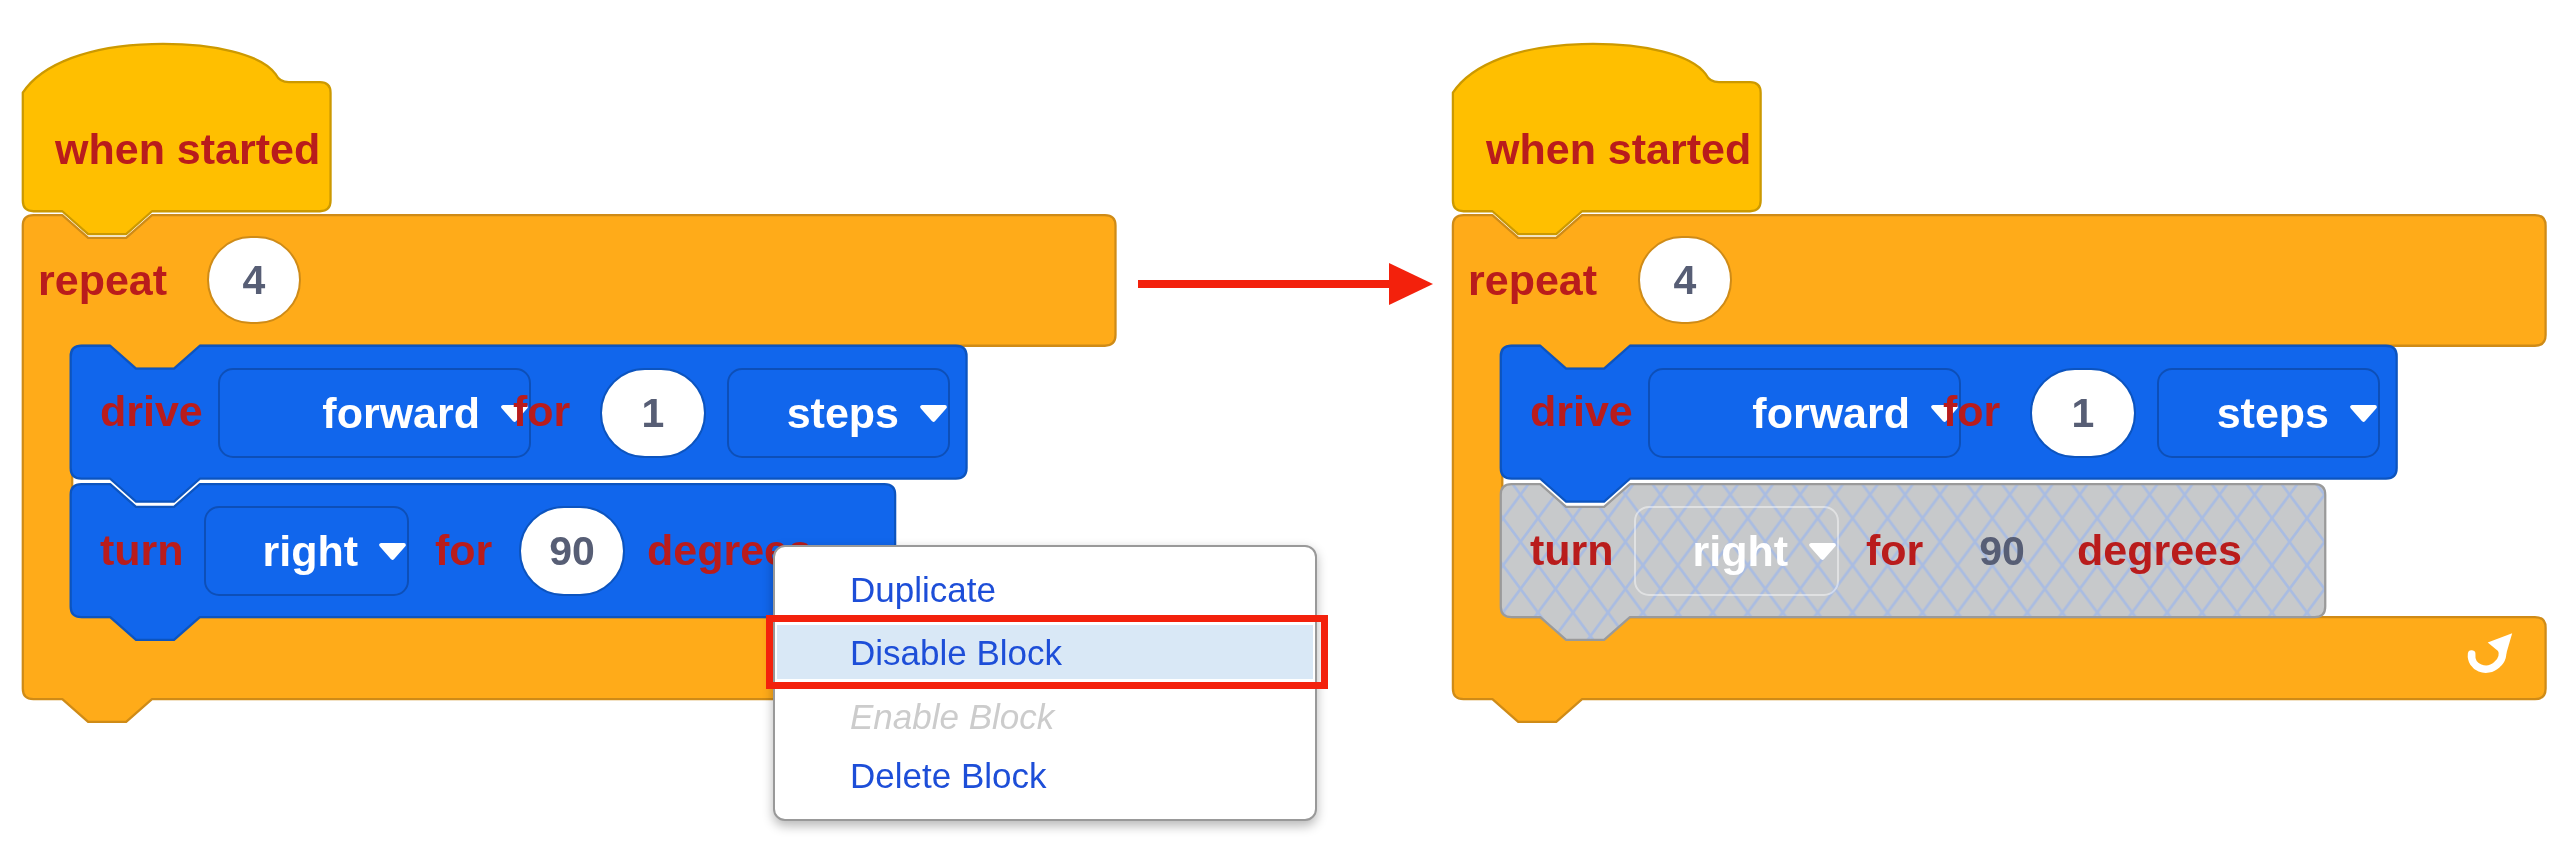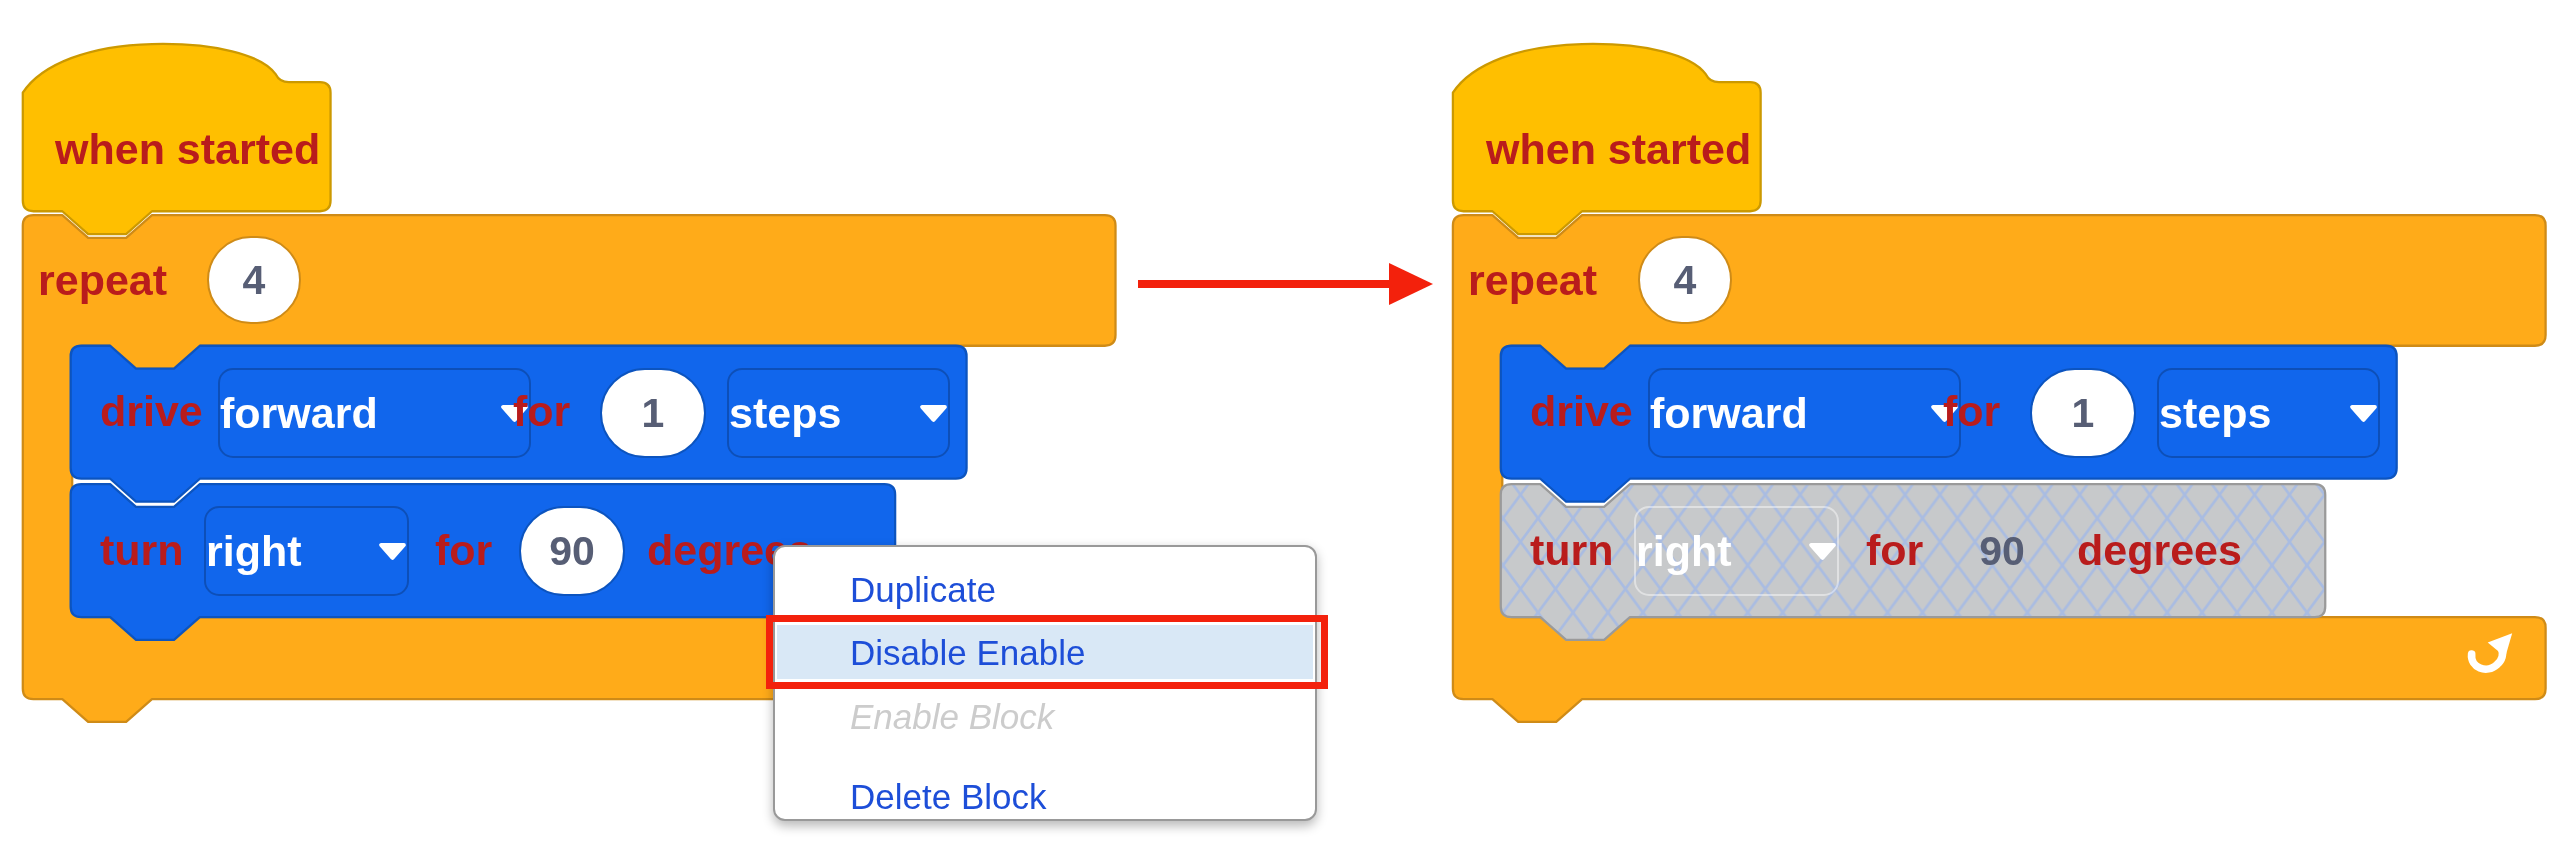--- a/index.html
+++ b/index.html
@@ -7,22 +7,22 @@
        font-family:"Liberation Sans", sans-serif;}
   .abs{position:absolute;}
   #blocks-svg{position:absolute;left:0;top:0;z-index:0;}
   .blk-label{position:absolute;z-index:10;color:#b91c1c;font-size:43px;font-weight:700;
              line-height:47px;white-space:nowrap;}
   .num-oval{position:absolute;z-index:10;background:#ffffff;display:flex;align-items:center;
             justify-content:center;font-size:41px;font-weight:700;color:#575E75;
             border-radius:46px;box-sizing:border-box;}
   .oval-orange{border:2.3px solid #CF8B17;}
   .oval-blue{border:2.3px solid #0C54BF;}
-  .dropdown{position:absolute;z-index:10;display:flex;align-items:center;justify-content:space-between;
-            gap:38px;border-radius:15px;box-sizing:border-box;border:2.3px solid rgba(0,0,0,0.22);
+  .dropdown{position:absolute;z-index:10;display:flex;align-items:center;justify-content:flex-end;
+            gap:20px;border-radius:15px;box-sizing:border-box;border:2.3px solid rgba(0,0,0,0.22);
             color:#ffffff;font-size:43px;font-weight:700;}
   .dropdown.disabled{border:2.3px solid rgba(255,255,255,0.45);}
   .plain-val{position:absolute;z-index:10;display:flex;align-items:center;justify-content:center;
              font-size:41px;font-weight:700;color:#575E75;}
   .loop-icon{position:absolute;z-index:10;width:52px;height:46px;}
   
   #context-menu{position:absolute;left:773px;top:545px;width:544px;height:276px;z-index:30;
                 background:#ffffff;border:2.3px solid #999999;border-radius:12px;
                 box-sizing:border-box;box-shadow:0 4.6px 10.6px rgba(0,0,0,0.28);}
   .menu-item{position:absolute;left:77px;width:426px;height:43px;line-height:43px;
@@ -161,18 +161,18 @@
     <polygon points="31,15 63,3 54,34" fill="#ffffff"></polygon>
   </svg>
 </div>
 
 <div id="arrow-line"></div>
 <div id="arrow-head"></div>
 
 <div id="context-menu"></div>
 <div id="menu-highlight"></div>
 <div class="menu-item" style="left:850px;top:568px;">Duplicate</div>
-<div class="menu-item" style="left:850px;top:631px;">Disable Enable</div>
+<div class="menu-item" style="left:850px;top:631px;">Disable Block</div>
 <div class="menu-item disabled" style="left:850px;top:695px;">Enable Block</div>
-<div class="menu-item" style="left:850px;top:754px;margin-top:21px;">Delete Block</div>
+<div class="menu-item" style="left:850px;top:754px;">Delete Block</div>
 
 <div id="red-annotation-rect"></div>
 
 
 </body></html>

